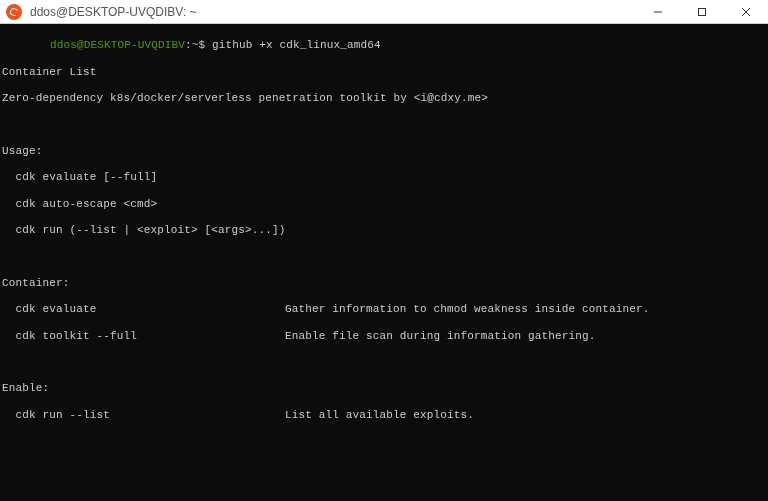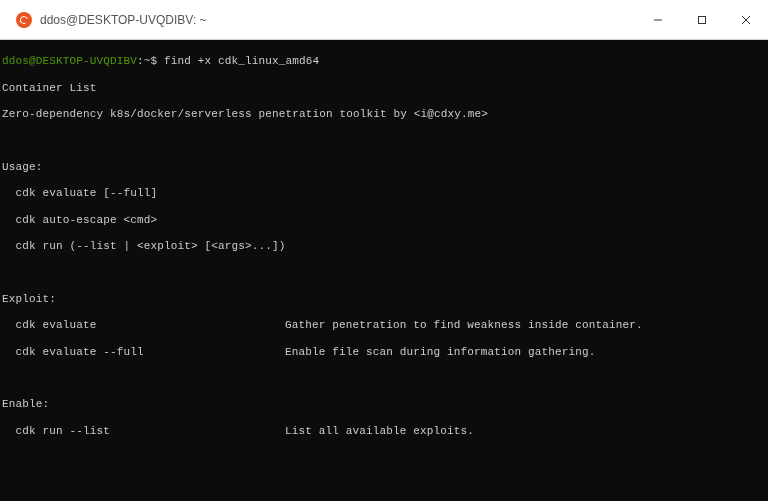--- a/index.html
+++ b/index.html
@@ -4,25 +4,25 @@
 <style>
   * { margin: 0; padding: 0; box-sizing: border-box; }
   html, body { width: 768px; height: 501px; overflow: hidden; }
   body {
     font-family: "Consolas", "Courier New", monospace;
     font-size: 11px;
     background: #0c0c0c;
     color: #cccccc;
   }
   .titlebar {
-    height: 40px;
+    height: 24px;
     background: #ffffff;
     display: flex;
     align-items: center;
-    padding-left: 16px;
+    padding-left: 6px;
     border-bottom: 1px solid #d0d0d0;
   }
   .titlebar-icon {
     width: 16px; height: 16px;
     border-radius: 50%;
     background: #e95420;
     margin-right: 8px;
     display: flex; align-items: center; justify-content: center;
   }
   .titlebar-icon::after {
@@ -52,21 +52,21 @@
     font-family: "Segoe UI", sans-serif;
     font-size: 10px;
   }
   .win-btn svg { stroke: #333; stroke-width: 1; fill: none; }
   .terminal {
     padding: 2px 2px 2px 2px;
     line-height: 13.2px;
     letter-spacing: 0.15px;
     white-space: pre;
   }
-  .prompt-user { color: #4e9a06; }
+  .prompt-user { color: #4e9a06; margin-left: 48px; }
   .prompt-sep  { color: #cccccc; }
   .prompt-path { color: #cccccc; }
   .cols { display: flex; }
   .col-cmd  { width: 283px; flex: none; }
   .col-desc { flex: 1; }
 </style>
 </head>
 <body>
 
 <div class="titlebar">
@@ -86,32 +86,32 @@
     <div class="win-btn">
       <svg width="10" height="10">
           <line x1="1" y1="1" x2="9" y2="9"></line>
           <line x1="9" y1="1" x2="1" y2="9"></line>
         </svg>
     </div>
   </div>
 </div>
 
 <div class="terminal">
-<div><span class="prompt-user">ddos@DESKTOP-UVQDIBV</span><span class="prompt-sep">:</span><span class="prompt-path">~</span><span>$</span> <span>find +x cdk_linux_amd64</span></div>
+<div><span class="prompt-user">ddos@DESKTOP-UVQDIBV</span><span class="prompt-sep">:</span><span class="prompt-path">~</span><span>$</span> <span>github +x cdk_linux_amd64</span></div>
 <div>Container List</div>
 <div>Zero-dependency k8s/docker/serverless penetration toolkit by &lt;i@cdxy.me&gt;</div>
 <div>&nbsp;</div>
 <div>Usage:</div>
 <div>  cdk evaluate [--full]</div>
 <div>  cdk auto-escape &lt;cmd&gt;</div>
 <div>  cdk run (--list | &lt;exploit&gt; [&lt;args&gt;...])</div>
 <div>&nbsp;</div>
-<div>Exploit:</div>
-<div class="cols"><span class="col-cmd">  cdk evaluate</span><span class="col-desc">Gather penetration to find weakness inside container.</span></div>
-<div class="cols"><span class="col-cmd">  cdk evaluate --full</span><span class="col-desc">Enable file scan during information gathering.</span></div>
+<div>Container:</div>
+<div class="cols"><span class="col-cmd">  cdk evaluate</span><span class="col-desc">Gather information to chmod weakness inside container.</span></div>
+<div class="cols"><span class="col-cmd">  cdk toolkit --full</span><span class="col-desc">Enable file scan during information gathering.</span></div>
 <div>&nbsp;</div>
 <div>Enable:</div>
 <div class="cols"><span class="col-cmd">  cdk run --list</span><span class="col-desc">List all available exploits.</span></div>
 
 
 
 
 
 
 

